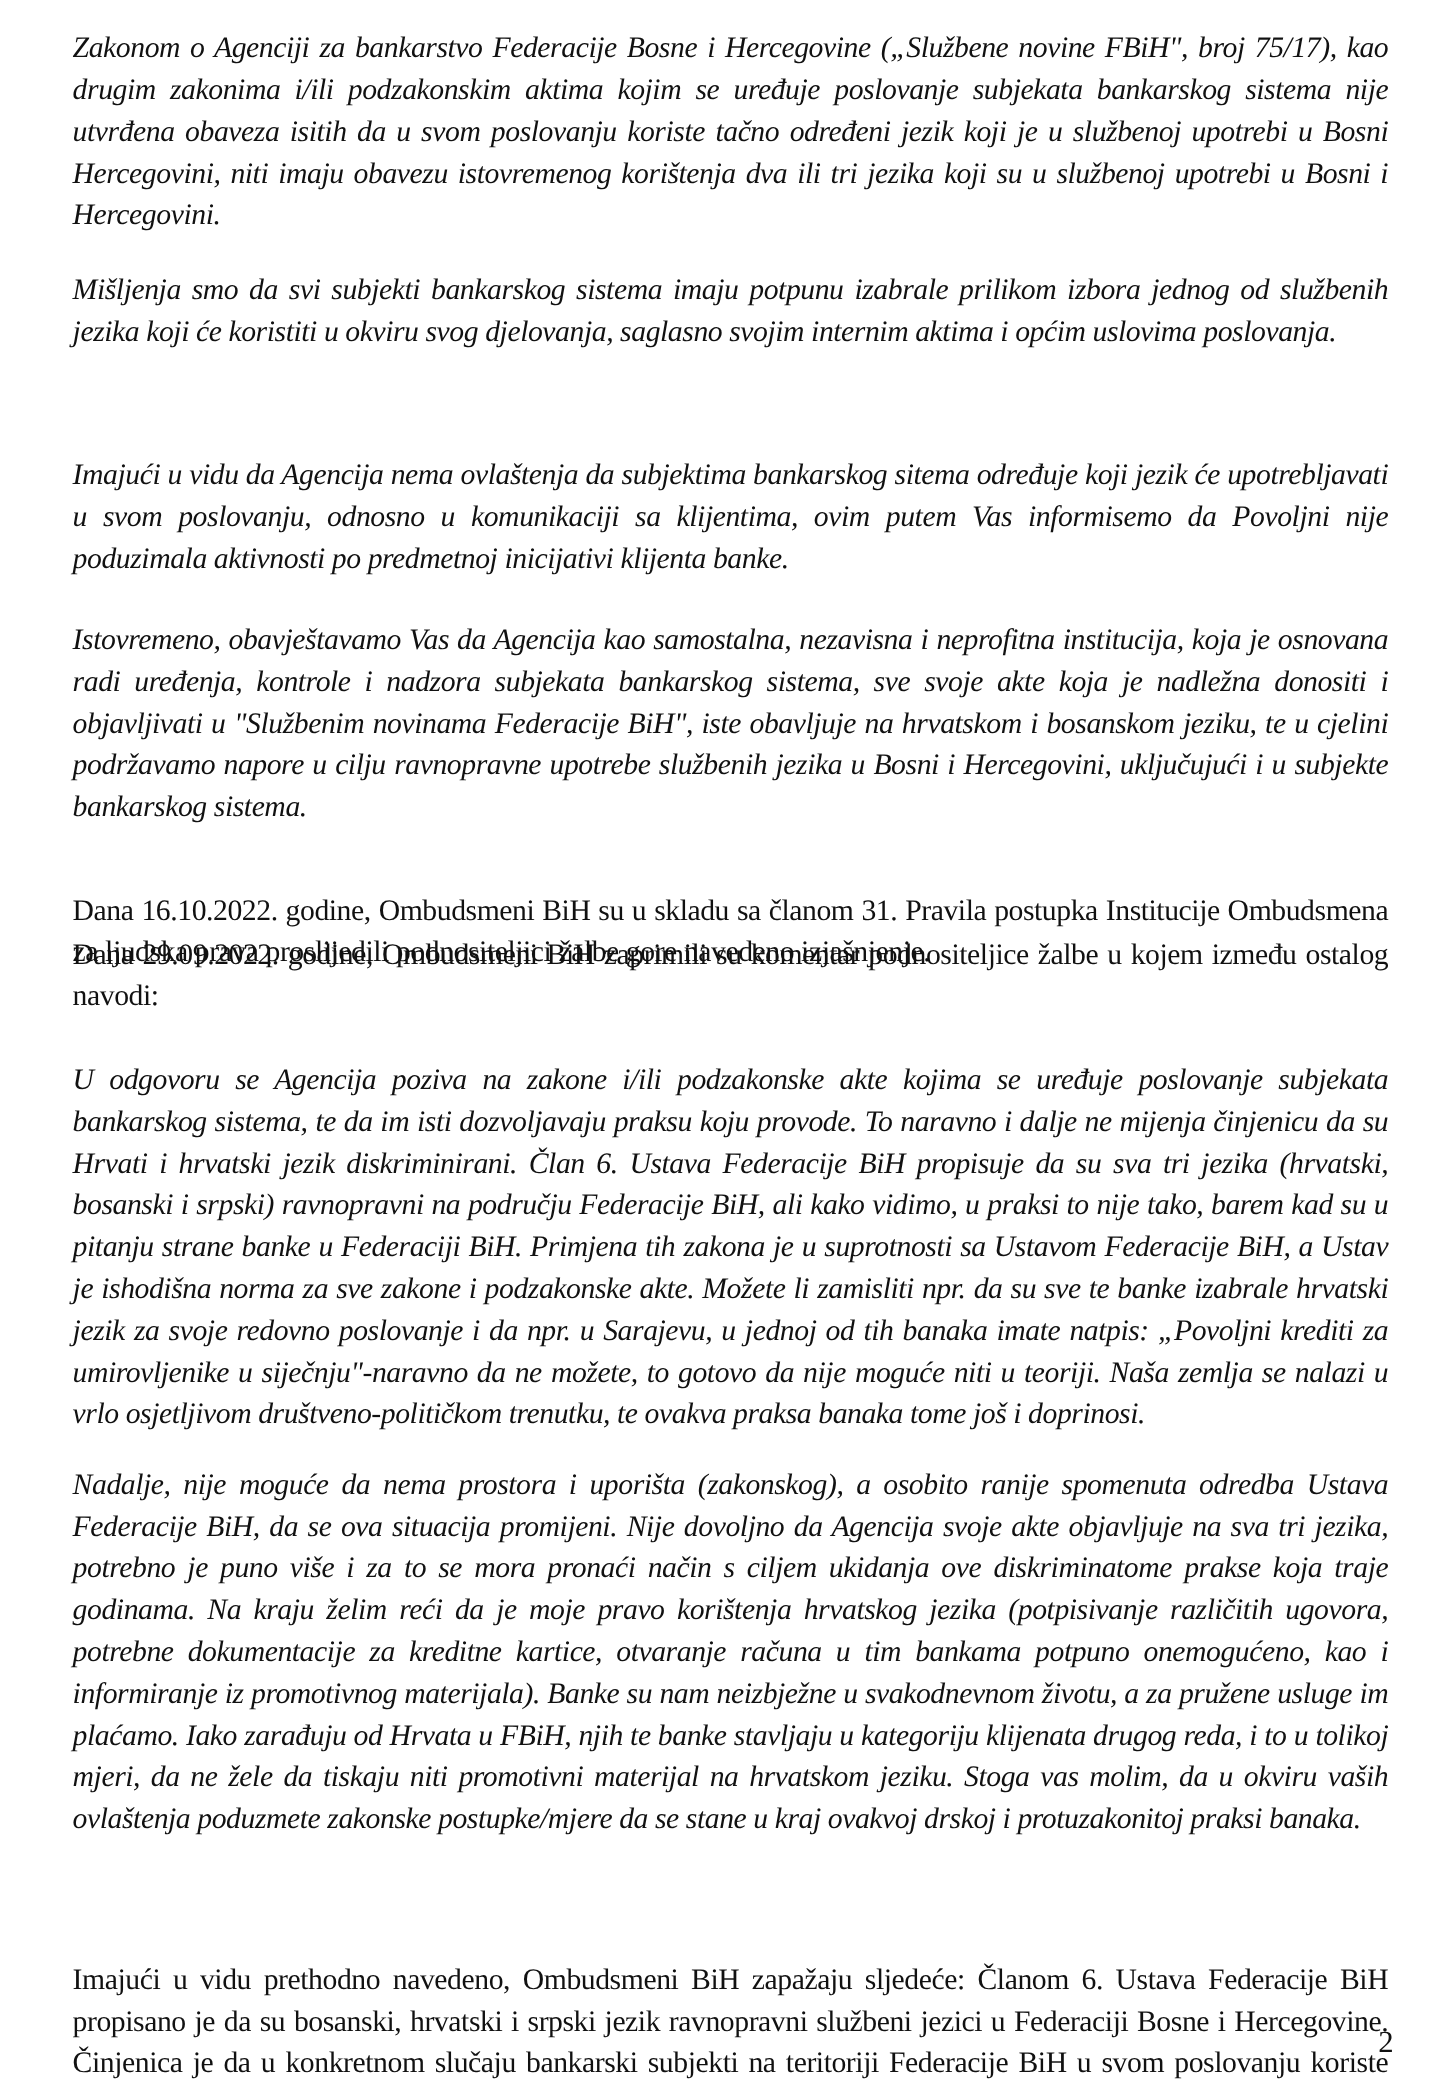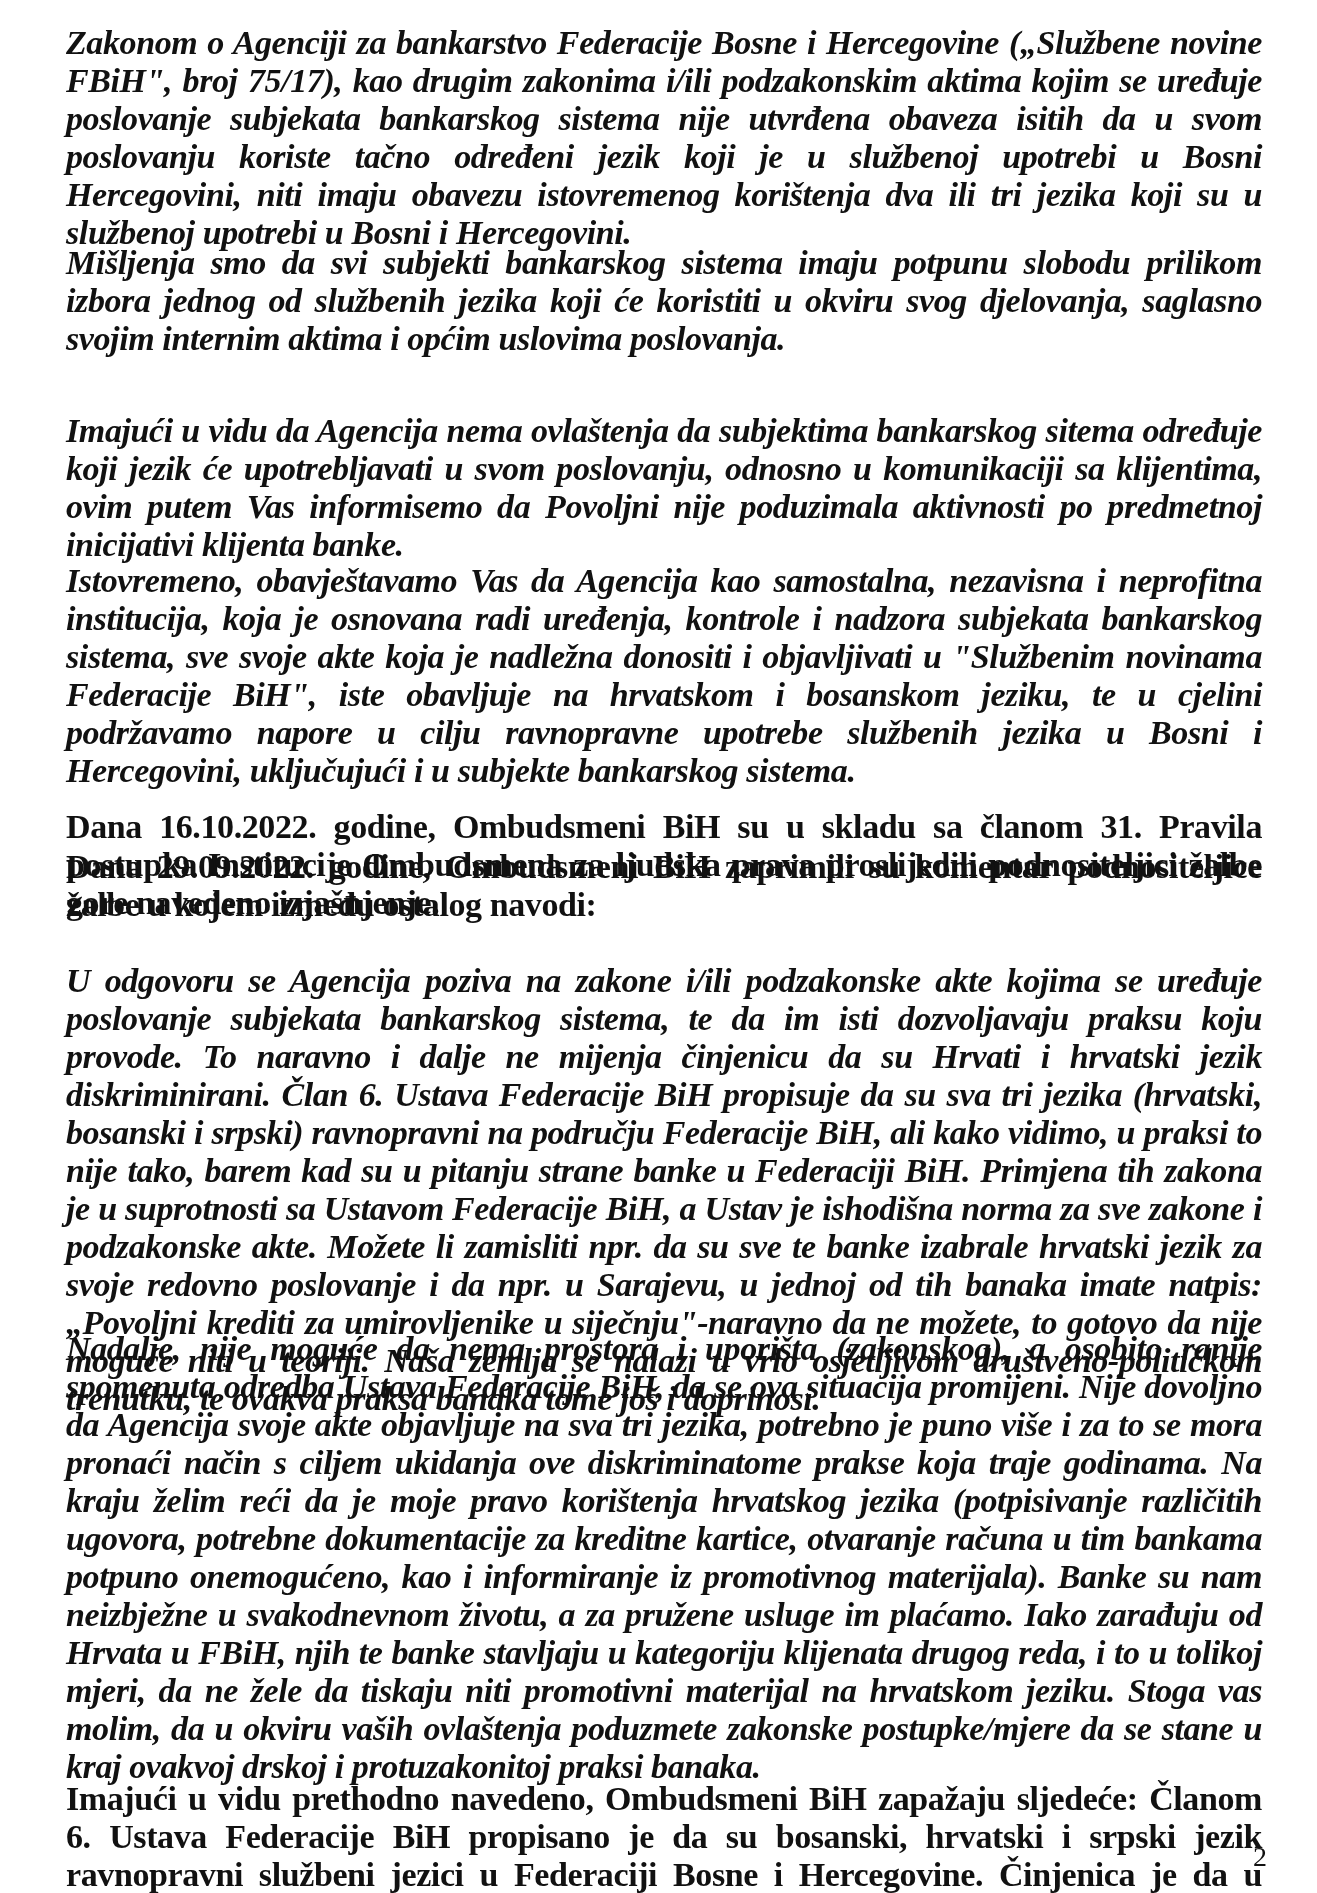--- a/index.html
+++ b/index.html
@@ -17,24 +17,23 @@
     .page {
       position: absolute;
       left: 66px;
       top: 24px;
       width: 1196px;
     }
     .para {
       margin: 0;
       text-align: justify;
       font-family: "Liberation Serif", serif;
-      font-size: 34px;
+      font-size: 27px;
       line-height: 38px;
       letter-spacing: -0.4px;
-      font-weight: bold;
     }
     .para.italic {
       font-style: italic;
     }
     .p1 { position: absolute; top: 0px; }
     .p2 { position: absolute; top: 220px; }
     .p3 { position: absolute; top: 388px; }
     .p4 { position: absolute; top: 538px; }
     .p5 { position: absolute; top: 784px; }
     .p6 { position: absolute; top: 824px; }
@@ -48,21 +47,21 @@
       font-family: "Liberation Serif", serif;
       font-size: 28px;
       line-height: 34px;
     }
   </style>
 </head>
 <body>
 
 <div class="page">
   <p class="para italic p1">Zakonom o Agenciji za bankarstvo Federacije Bosne i Hercegovine („Službene novine FBiH", broj 75/17), kao drugim zakonima i/ili podzakonskim aktima kojim se uređuje poslovanje subjekata bankarskog sistema nije utvrđena obaveza isitih da u svom poslovanju koriste tačno određeni jezik koji je u službenoj upotrebi u Bosni Hercegovini, niti imaju obavezu istovremenog korištenja dva ili tri jezika koji su u službenoj upotrebi u Bosni i Hercegovini.</p>
-  <p class="para italic p2">Mišljenja smo da svi subjekti bankarskog sistema imaju potpunu slobodu prilikom izbora jednog od službenih jezika koji će koristiti u okviru svog djelovanja, saglasno svojim internim aktima i općim uslovima poslovanja.</p>
+  <p class="para italic p2">Mišljenja smo da svi subjekti bankarskog sistema imaju potpunu izabrale prilikom izbora jednog od službenih jezika koji će koristiti u okviru svog djelovanja, saglasno svojim internim aktima i općim uslovima poslovanja.</p>
   <p class="para italic p3">Imajući u vidu da Agencija nema ovlaštenja da subjektima bankarskog sitema određuje koji jezik će upotrebljavati u svom poslovanju, odnosno u komunikaciji sa klijentima, ovim putem Vas informisemo da Povoljni nije poduzimala aktivnosti po predmetnoj inicijativi klijenta banke.</p>
   <p class="para italic p4">Istovremeno, obavještavamo Vas da Agencija kao samostalna, nezavisna i neprofitna institucija, koja je osnovana radi uređenja, kontrole i nadzora subjekata bankarskog sistema, sve svoje akte koja je nadležna donositi i objavljivati u "Službenim novinama Federacije BiH", iste obavljuje na hrvatskom i bosanskom jeziku, te u cjelini podržavamo napore u cilju ravnopravne upotrebe službenih jezika u Bosni i Hercegovini, uključujući i u subjekte bankarskog sistema.</p>
   <p class="para p5">Dana 16.10.2022. godine, Ombudsmeni BiH su u skladu sa članom 31. Pravila postupka Institucije Ombudsmena za ljudska prava proslijedili podnositeljici  žalbe gore navedeno izjašnjenje.</p>
   <p class="para p6">Dana 29.09.2022. godine, Ombudsmeni BiH zaprimili su komentar podnositeljice žalbe u kojem između ostalog navodi:</p>
   <p class="para italic p7">U odgovoru se Agencija poziva na zakone i/ili podzakonske akte kojima se uređuje poslovanje subjekata bankarskog sistema, te da im isti dozvoljavaju praksu koju provode. To naravno i dalje ne mijenja činjenicu da su Hrvati i hrvatski jezik diskriminirani. Član 6. Ustava Federacije BiH propisuje da su sva tri jezika (hrvatski, bosanski i srpski) ravnopravni na području Federacije BiH, ali kako vidimo, u praksi to nije tako, barem kad su u pitanju strane banke u Federaciji BiH. Primjena tih zakona je u suprotnosti sa Ustavom Federacije BiH, a Ustav je ishodišna norma za sve zakone i podzakonske akte. Možete li zamisliti npr. da su sve te banke izabrale hrvatski jezik za svoje redovno poslovanje i da npr. u Sarajevu, u jednoj od tih banaka imate natpis: „Povoljni krediti za umirovljenike u siječnju"-naravno da ne možete, to gotovo da nije moguće niti u teoriji. Naša zemlja se nalazi u vrlo osjetljivom društveno-političkom trenutku, te ovakva praksa banaka tome još i doprinosi.</p>
   <p class="para italic p8">Nadalje, nije moguće da nema prostora i uporišta (zakonskog), a osobito ranije spomenuta odredba Ustava Federacije BiH, da se ova situacija promijeni. Nije dovoljno da Agencija svoje akte objavljuje na sva tri jezika, potrebno je puno više i za to se mora pronaći način s ciljem ukidanja ove diskriminatome prakse koja traje godinama. Na kraju želim reći da je moje pravo korištenja hrvatskog jezika (potpisivanje različitih ugovora, potrebne dokumentacije za kreditne kartice, otvaranje računa  u tim bankama potpuno onemogućeno, kao i informiranje iz promotivnog materijala). Banke su nam neizbježne u svakodnevnom životu, a za pružene usluge im plaćamo. Iako zarađuju od Hrvata u FBiH, njih te banke stavljaju u kategoriju klijenata drugog reda, i to u tolikoj mjeri, da ne žele da tiskaju niti promotivni materijal na hrvatskom jeziku. Stoga vas molim, da u okviru vaših ovlaštenja poduzmete zakonske postupke/mjere da se stane u kraj ovakvoj drskoj i protuzakonitoj praksi banaka.</p>
   <p class="para p9">Imajući u vidu prethodno navedeno, Ombudsmeni BiH zapažaju sljedeće: Članom 6. Ustava Federacije BiH propisano je da su bosanski, hrvatski i srpski jezik ravnopravni službeni jezici u Federaciji Bosne i Hercegovine.  Činjenica je da u konkretnom slučaju  bankarski subjekti na teritoriji Federacije BiH   u svom poslovanju koriste bosanski jezik kod sklapanja ugovora,  pribavljanja potrebne dokumentacije za kreditne kartice, otvaranje računa i sl.  Ombudsmeni BiH  smatraju da bi bankarski subjekti u Federaciji</p>
 </div>
 
 <div class="page-number">2</div>

